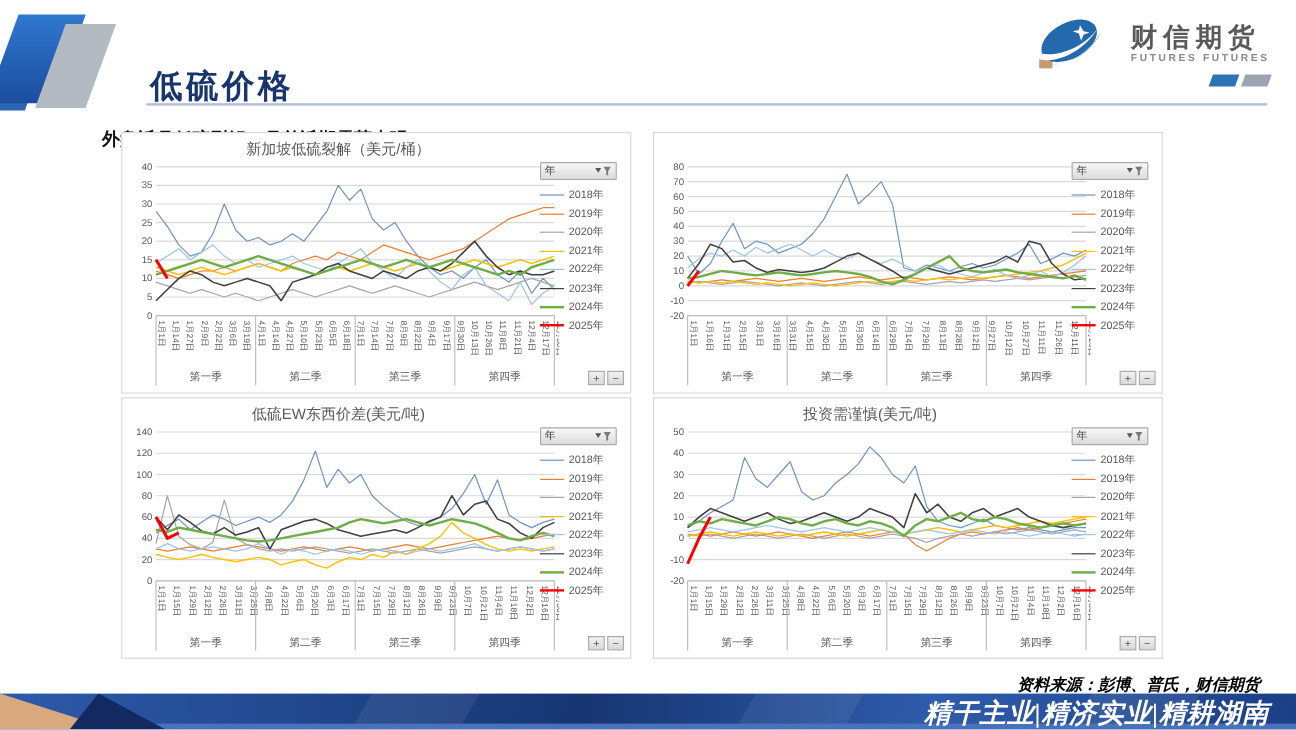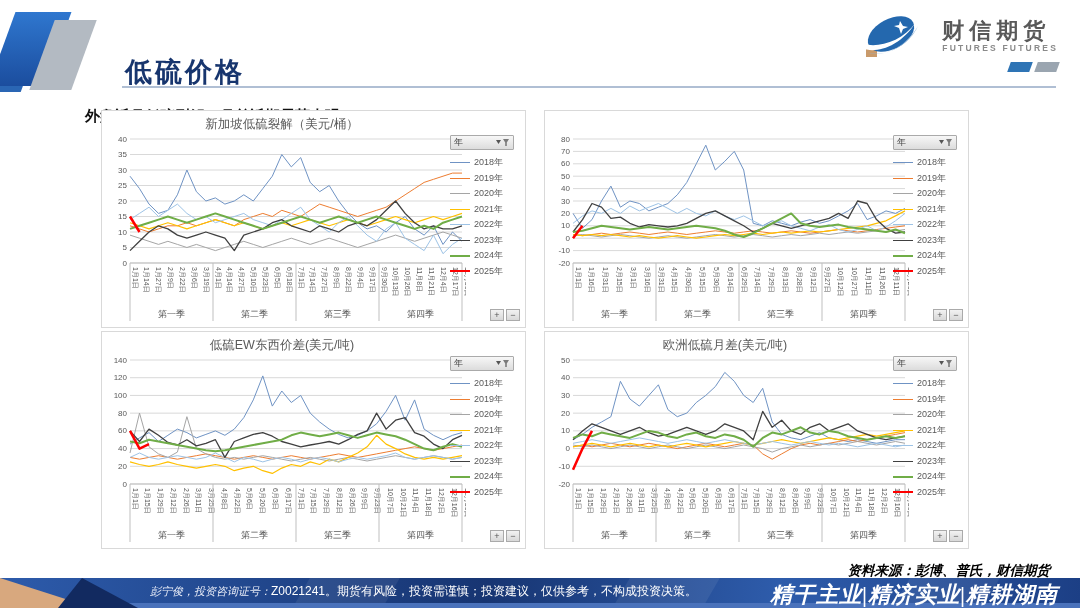--- a/index.html
+++ b/index.html
@@ -435,21 +435,21 @@
             <span>2025年</span>
           </div>
         </div>
         <div class="pm">
           <button>+</button>
           <button>−</button>
         </div>
       </div>
     </section>
   <section class="panel">
-      <h3 class="ctitle">欧洲低硫月差(美元/吨)</h3>
+      <h3 class="ctitle">投资需谨慎(美元/吨)</h3>
       <svg class="plot svgtxt" width="362" height="192">
         <line x1="26" y1="130" x2="358" y2="130" stroke="#d9d9d9" stroke-width="1"></line>
         <text x="23" y="132.5" font-size="8" text-anchor="end" fill="#595959">-20</text>
         <line x1="26" y1="112.28571428571429" x2="358" y2="112.28571428571429" stroke="#d9d9d9" stroke-width="1"></line>
         <text x="23" y="114.78571428571429" font-size="8" text-anchor="end" fill="#595959">-10</text>
         <line x1="26" y1="94.57142857142858" x2="358" y2="94.57142857142858" stroke="#d9d9d9" stroke-width="1"></line>
         <text x="23" y="97.07142857142858" font-size="8" text-anchor="end" fill="#595959">0</text>
         <line x1="26" y1="76.85714285714286" x2="358" y2="76.85714285714286" stroke="#d9d9d9" stroke-width="1"></line>
         <text x="23" y="79.35714285714286" font-size="8" text-anchor="end" fill="#595959">10</text>
         <line x1="26" y1="59.14285714285715" x2="358" y2="59.14285714285715" stroke="#d9d9d9" stroke-width="1"></line>
@@ -558,17 +558,14 @@
 
 <p class="source">资料来源：彭博、普氏，财信期货</p>
 
 <div class="footer">
   <div class="streak" style="left:300px"></div>
   <div class="streak" style="left:620px"></div>
   <div class="streak" style="left:900px"></div>
   <div class="strip"></div>
   <div class="wedge-tan"></div>
   <div class="wedge-navy"></div>
-  <div class="ftext">
-    <span class="pref">彭宁俊，投资咨询证号：</span><span>Z0021241。期货有风险，投资需谨慎；投资建议，仅供参考，不构成投资决策。</span>
-  </div>
   <div class="slogan">精干主业|精济实业|精耕湖南</div>
 </div>
 
 </body></html>

